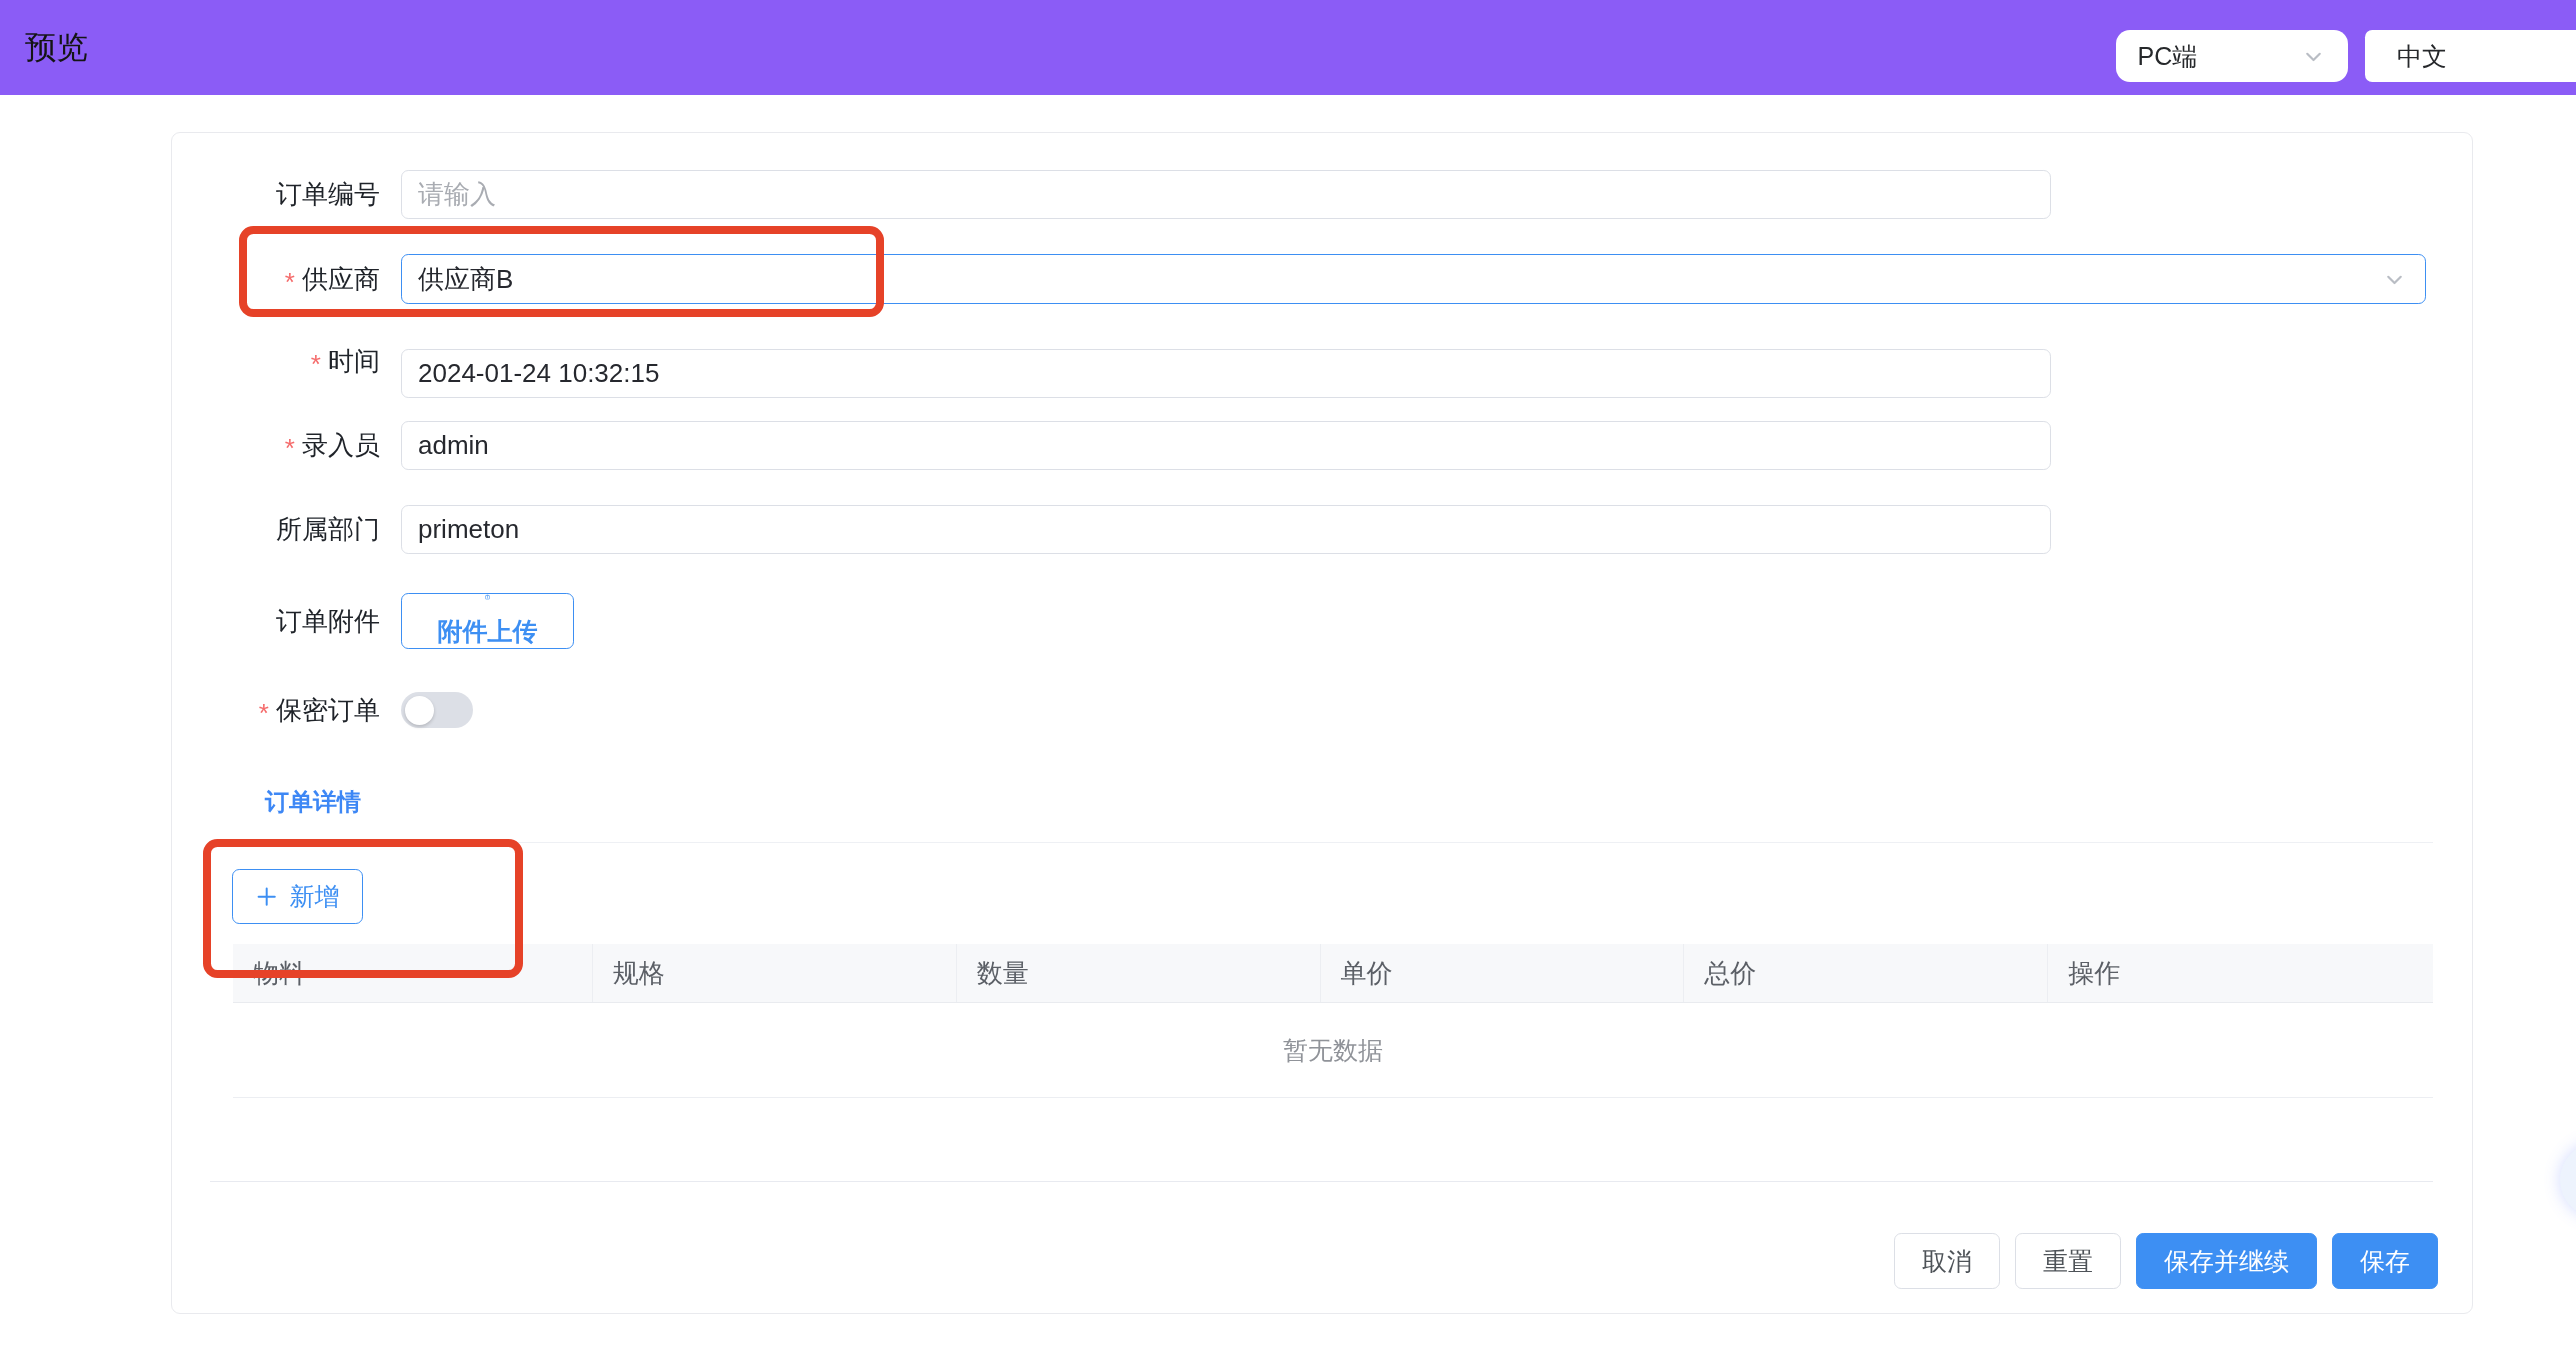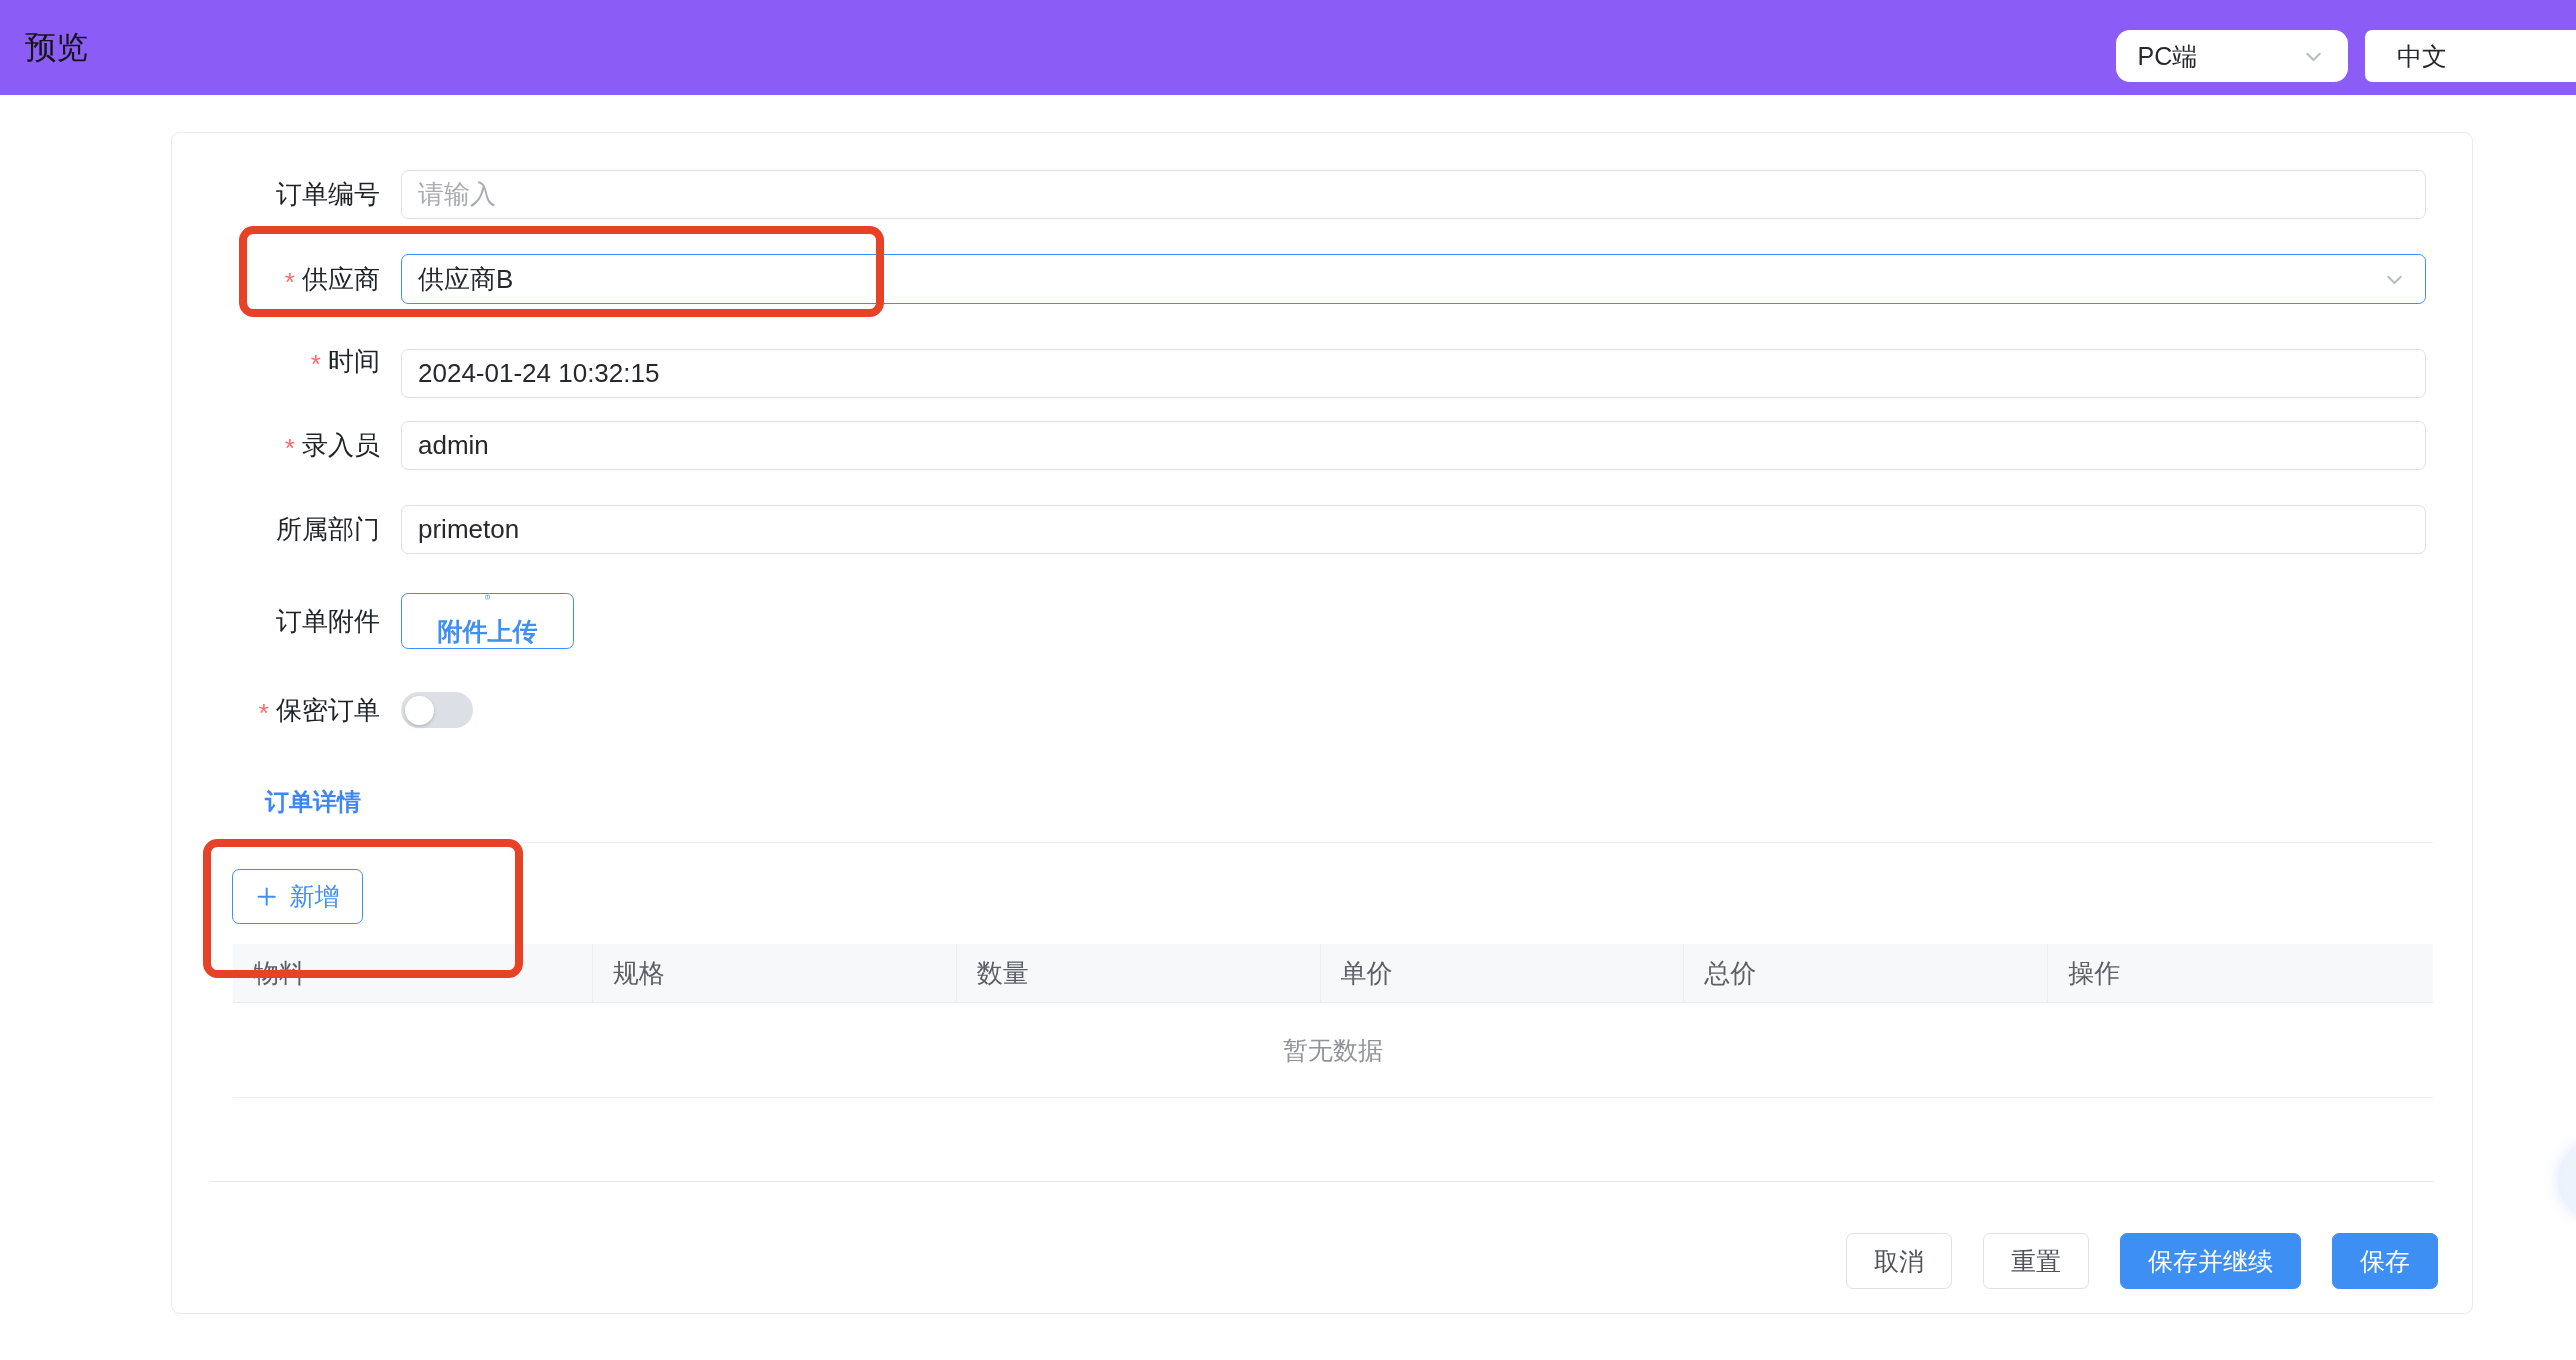--- a/index.html
+++ b/index.html
@@ -24,21 +24,21 @@
     background:#fff; border:1.8px solid #e9eaee; border-radius:9px; }
 
   
   .frow { position:absolute; left:0; width:2286px; display:flex; align-items:center; }
   .flabel { position:absolute; left:0; width:208px; text-align:right;
     font-size:26px; color:#1f2329; display:flex; justify-content:flex-end;
     align-items:center; gap:7.2px; }
   .req { color:#f56c6c; font-size:26px; transform:translateY(2.7px); }
   .fctrl { position:absolute; left:229px; width:2025px; }
 
-  .inputbox { width:2025px; height:49px; border:1.8px solid #dcdfe6; border-radius:7.2px;
+  .inputbox { width:1650px; height:49px; border:1.8px solid #dcdfe6; border-radius:7.2px;
     background:#fff; font-size:26px; color:#26282e; padding:0 16px;
     font-family:"Liberation Sans","DejaVu Sans",sans-serif; outline:none; }
   .inputbox::placeholder { color:#a9acb2; }
 
   .selectbox { width:2025px; height:50px; border:1.8px solid #3d8ff3; border-radius:7.2px;
     background:#fff; display:flex; align-items:center; justify-content:space-between;
     padding:0 18px 0 16px; font-size:26px; color:#26282e; cursor:pointer; }
 
   .upload-btn { width:173px; height:56px; border:1.8px solid #3d8ff3; border-radius:7.2px;
     background:#fff; color:#3d8ff3; font-size:25px; font-weight:700;
@@ -69,21 +69,21 @@
     border-bottom:1.8px solid #e9ebef; }
   .th { display:flex; align-items:center; padding-left:20px; font-size:26px;
     color:#5b5f66; font-weight:400; border-right:1.8px solid #eceef2; }
   .th:last-child { border-right:none; }
   .th-0 { width:360px; } .th-1,.th-2,.th-3,.th-4 { width:364px; } .th-5 { width:385px; }
   .tbody-empty { height:95px; display:flex; align-items:center; justify-content:center;
     font-size:25px; color:#909399; border-bottom:1.8px solid #eceef2; }
 
   .footer-line { position:absolute; left:38px; top:1048px; width:2223px; height:0;
     border-top:1.8px solid #e8eaf0; }
-  .footer { position:absolute; right:34px; top:1100px; display:flex; gap:31px; }
+  .footer { position:absolute; right:34px; top:1100px; display:flex; gap:15px; }
   .btn { height:56px; border-radius:7.2px; font-size:25px; display:flex;
     align-items:center; justify-content:center; padding:0 27px; cursor:pointer;
     font-family:"Liberation Sans","DejaVu Sans",sans-serif; }
   .btn.plain { background:#fff; border:1.8px solid #dcdfe6; color:#4e5358; }
   .btn.primary { background:#3d8ff3; border:1.8px solid #3d8ff3; color:#fff; }
 
   
   .anno { position:absolute; border:8px solid #e64228; border-radius:14.4px;
     z-index:60; pointer-events:none; }
   .anno-1 { left:239px; top:226px; width:645px; height:91px; }

